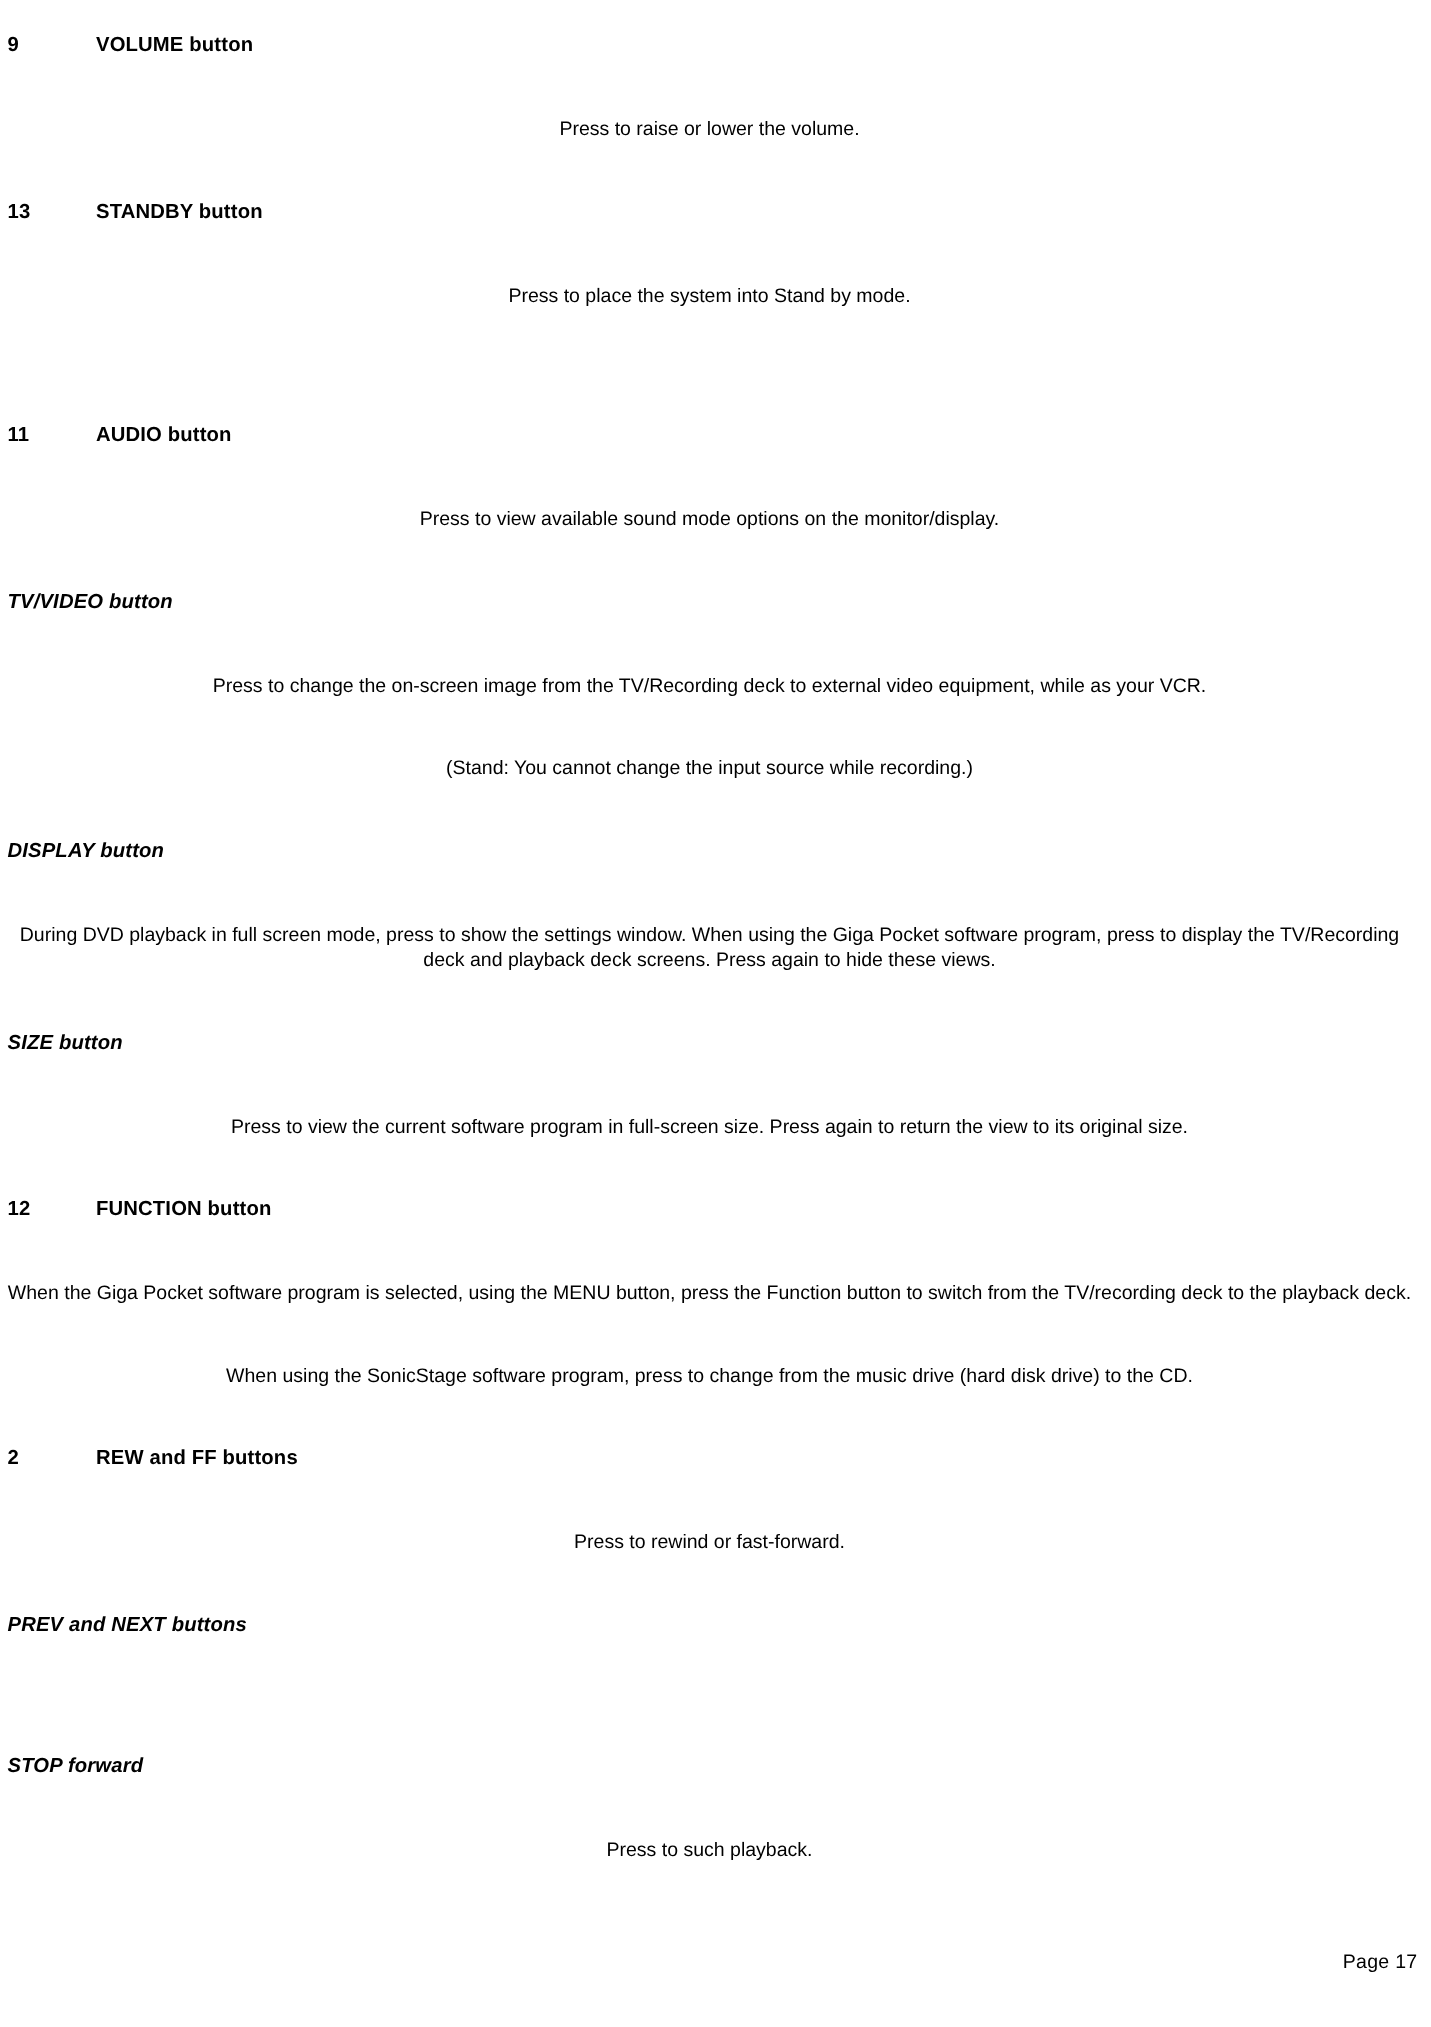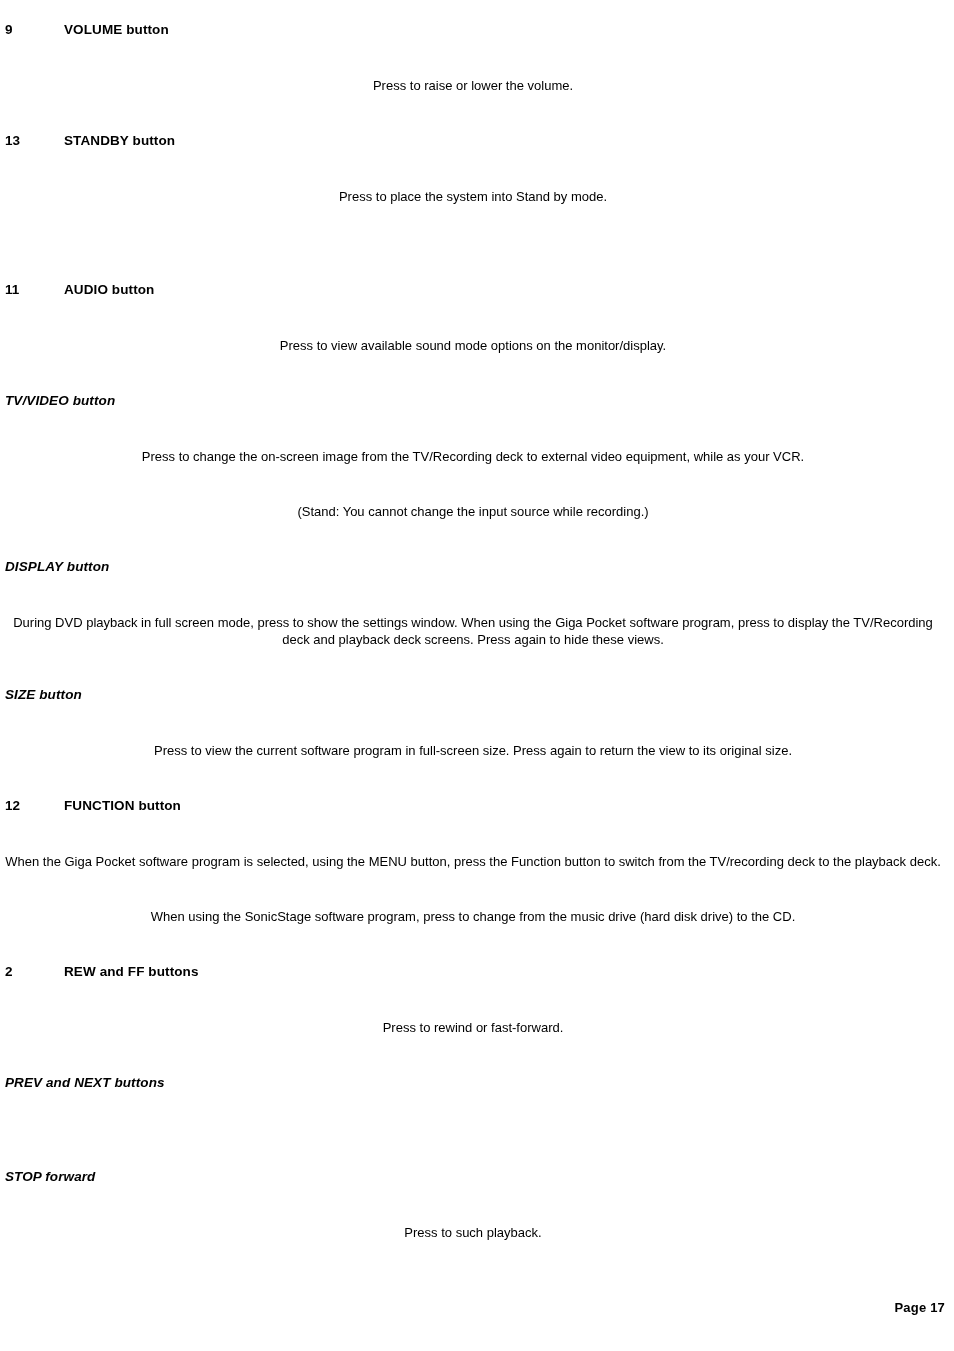--- a/index.html
+++ b/index.html
@@ -76,21 +76,21 @@
   }
   .gap-heading-to-body { height: 39px; }
   .gap-body-to-heading { height: 39px; }
   .gap-body-to-body { height: 38px; }
   .gap-heading-first { height: 22px; }
 
   .footer {
     position: absolute;
     right: 9px;
     bottom: 36px;
-    font-weight: bold;
+    font-weight: normal;
     font-size: 13px;
     line-height: 15px;
     letter-spacing: 0.2px;
     white-space: nowrap;
   }
 </style>
 </head>
 <body>
 
 <div class="page">

